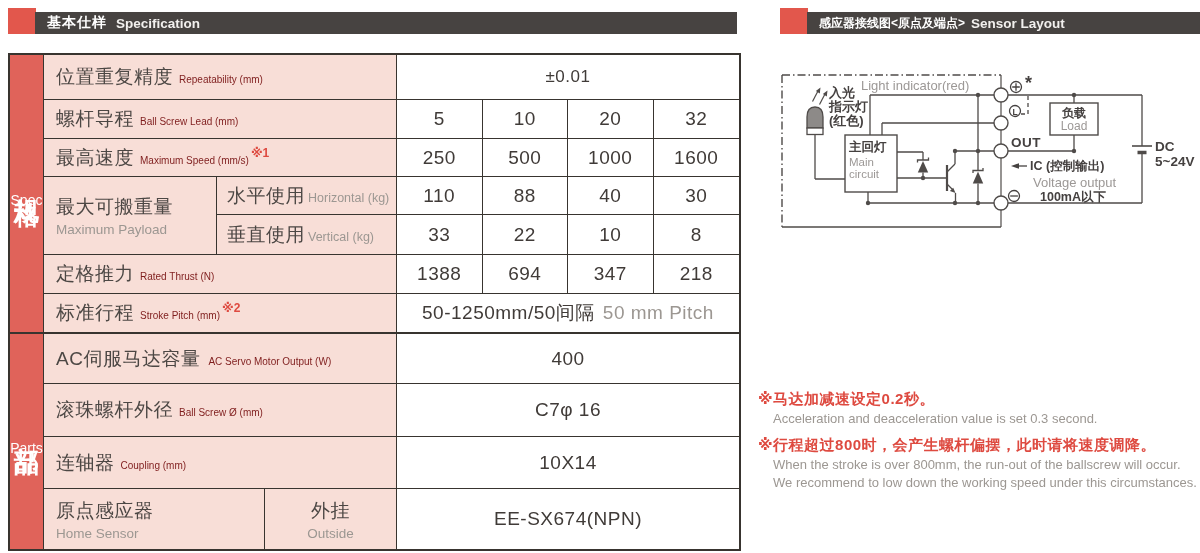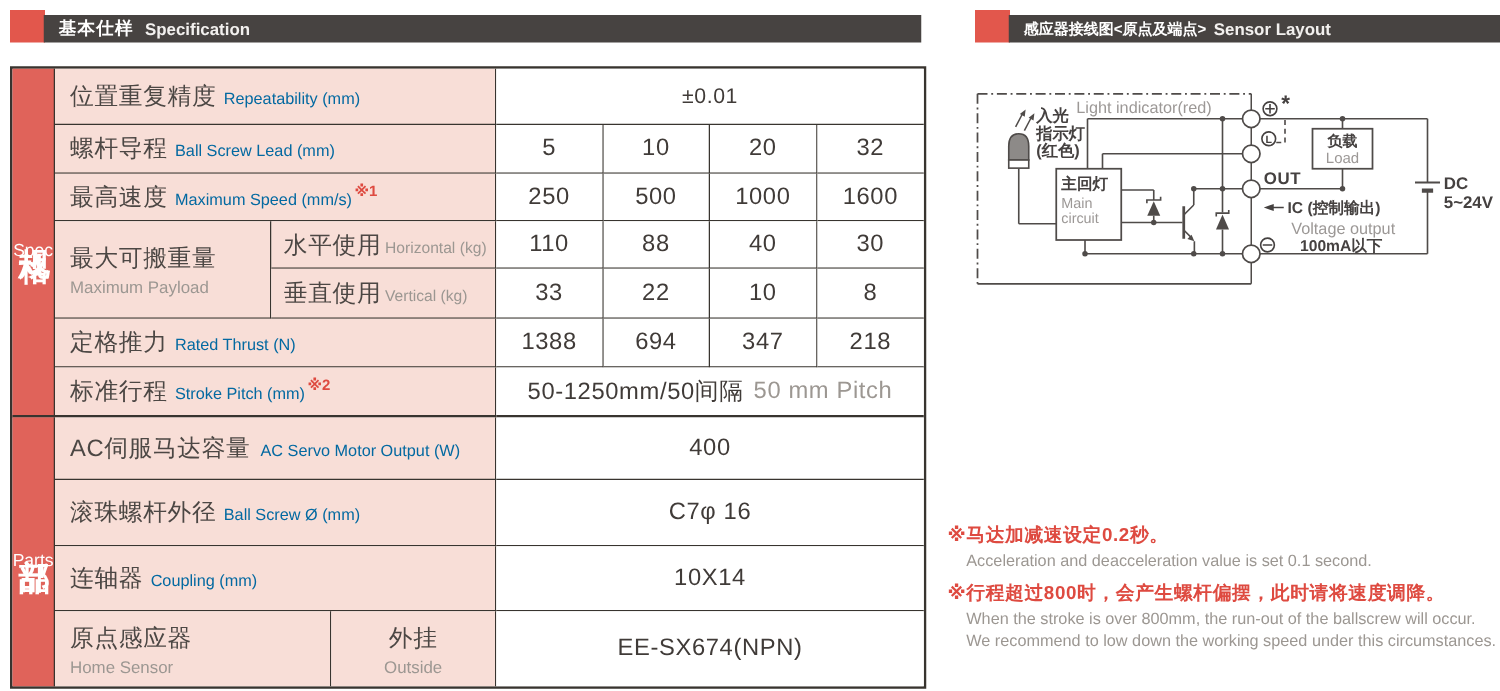--- a/index.html
+++ b/index.html
@@ -28,34 +28,34 @@
     grid-template-rows:45px 39px 38px 38px 40px 39px 40px 50px 53px 52px 60px;
     border:2px solid #38342f;background:#fff;
   }
   .c{border-right:1.5px solid #38342f;border-bottom:1.5px solid #38342f;box-sizing:border-box;min-width:0;min-height:0}
   .no-r{border-right:none}
   .no-b{border-bottom:none}
   .sec{border-bottom-width:2.5px}
   .lab{background:#f8ded7;display:flex;flex-direction:column;justify-content:center;padding-left:12px}
   .line{display:flex;align-items:baseline;white-space:nowrap}
   .zh{font-size:19px;font-weight:400;color:#4c4744;letter-spacing:.5px}
-  .en{font-size:13px;color:#0369a1;margin-left:6px}
+  .en{font-size:10px;color:#7f1d1d;margin-left:6px}
   .en-block{font-size:13.5px;color:#9c9792;margin-top:2px}
   .ref{color:#de4a40;font-size:12px;font-weight:700;position:relative;top:-7px;margin-left:2px}
   .val{background:#fff;display:flex;align-items:center;justify-content:center;
        font-size:19px;color:#403b38;letter-spacing:.5px;white-space:nowrap}
   .val .gray{color:#9c9792;margin-left:8px}
   .side{background:#e0635a;display:flex;flex-direction:column;align-items:center;justify-content:center;color:#fff}
   .side .v{writing-mode:vertical-rl;text-orientation:upright;font-size:25px;font-weight:700;letter-spacing:4px;line-height:1}
   .side .e{font-size:14px;margin-top:5px}
   .ctr{padding-left:0;align-items:center}
   .sub-en{font-size:12.5px;color:#9c9792;margin-left:3px}
 
   
-  #notes{position:absolute;left:758px;top:420px;width:440px}
+  #notes{position:absolute;left:758px;top:390px;width:440px}
   .note-zh{color:#de4a40;font-size:15px;font-weight:700;line-height:1.25;letter-spacing:.5px;margin:0}
   .note-en{color:#9c9792;font-size:13px;line-height:1.32;margin:1px 0 0 15px}
   .note2{margin-top:9px}
 
   
   #circuit{position:absolute;left:755px;top:55px}
   #circuit text{font-family:"Liberation Sans","DejaVu Sans",sans-serif}
   .tdark{fill:#454140}
   .tgray{fill:#9c9896}
 </style>
@@ -312,17 +312,17 @@
   <text x="1030" y="170" font-size="12.5" font-weight="700" class="tdark">IC (控制输出)</text>
   <text x="1033" y="187" font-size="13" class="tgray">Voltage output</text>
   <text x="1040" y="201" font-size="12.5" font-weight="700" class="tdark">100mA以下</text>
 
   <text x="1155" y="151" font-size="13.5" font-weight="700" class="tdark">DC</text>
   <text x="1155" y="166" font-size="13.5" font-weight="700" class="tdark">5~24V</text>
 </svg>
 
 <div id="notes">
   <p class="note-zh">※马达加减速设定0.2秒。</p>
-  <p class="note-en">Acceleration and deacceleration value is set 0.1 second.</p>
+  <p class="note-en">Acceleration and deacceleration value is set 0.3 second.</p>
   <p class="note-zh note2">※行程超过800时，会产生螺杆偏摆，此时请将速度调降。</p>
   <p class="note-en">When the stroke is over 800mm, the run-out of the ballscrew will occur.</p>
   <p class="note-en">We recommend to low down the working speed under this circumstances.</p>
 </div>
 
 </body></html>

